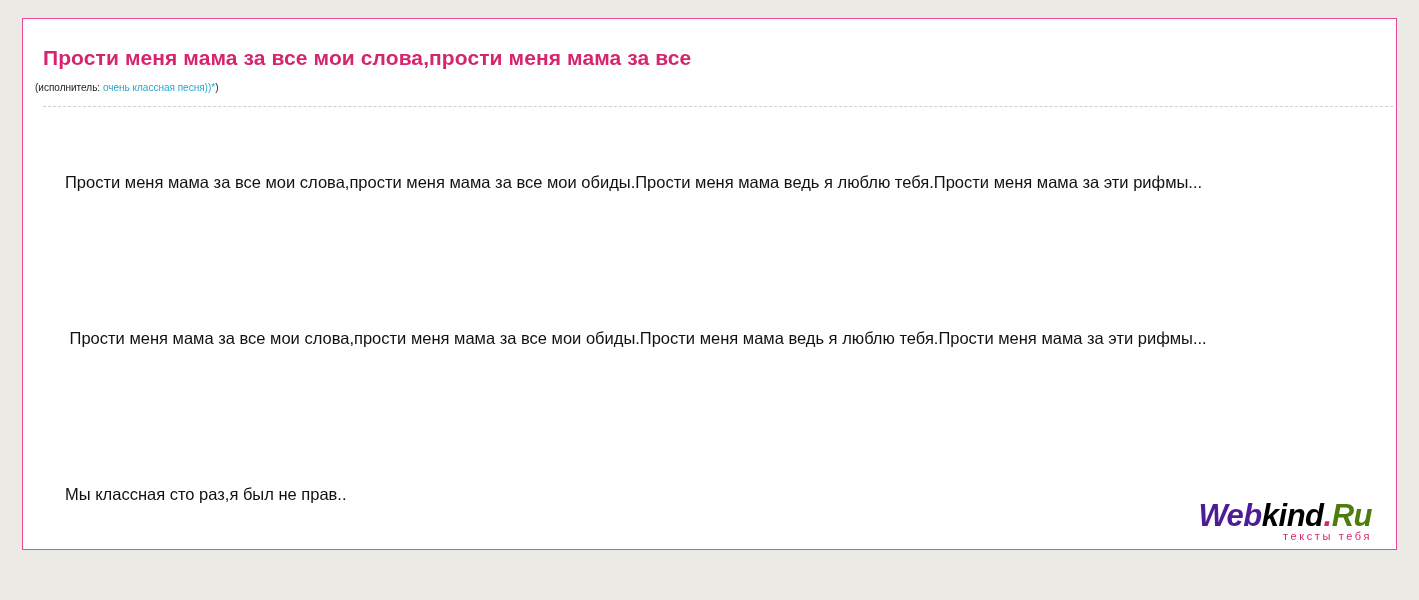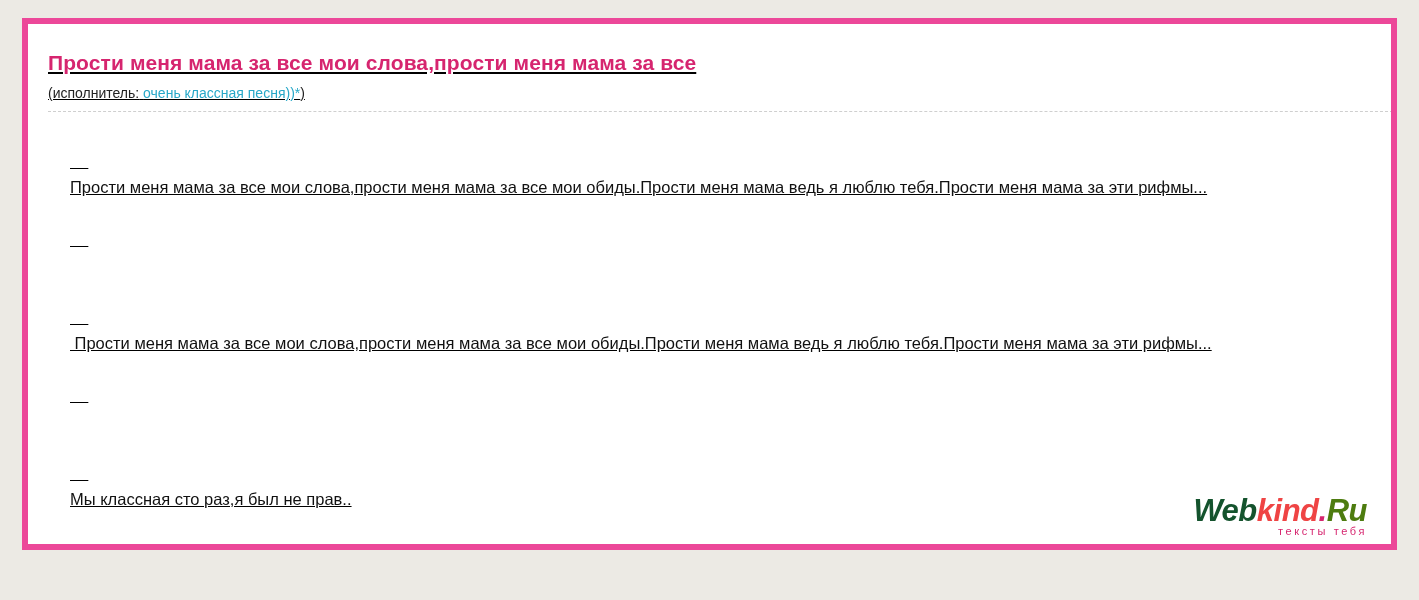--- a/index.html
+++ b/index.html
@@ -13,37 +13,36 @@
     font-family: "Liberation Sans", sans-serif;
     overflow: hidden;
   }
   .page {
     position: absolute;
     left: 22px;
     top: 18px;
     width: 1375px;
     height: 532px;
     background: #ffffff;
-    border: 6px solid #ec4899;
+    border: 1px solid #ec4899;
     box-sizing: border-box;
     overflow: hidden;
-    text-decoration: underline;
   }
   .song-title {
     margin: 0;
     padding: 26px 0 0 20px;
     font-size: 21px;
     font-weight: bold;
     color: #d6256f;
     letter-spacing: 0.1px;
     line-height: 26px;
   }
   .performer-line {
-    padding: 8px 0 0 20px;
-    font-size: 14px;
+    padding: 8px 0 0 12px;
+    font-size: 10px;
     color: #222222;
     line-height: 18px;
   }
   .performer-link {
     color: #28a8c8;
     text-decoration: none;
   }
   .divider {
     margin: 9px 0 0 20px;
     width: 1350px;
@@ -71,22 +70,22 @@
     text-align: right;
     user-select: none;
   }
   .wm-main {
     font-size: 31px;
     font-weight: bold;
     font-style: italic;
     letter-spacing: -0.5px;
     line-height: 32px;
   }
-  .wm-web { color: #14532d; }
-  .wm-kind { color: #ef4444; }
+  .wm-web { color: #4c1d95; }
+  .wm-kind { color: #000000; }
   .wm-dot { color: #d6256f; }
   .wm-ru { color: #4d7c0f; }
   .wm-sub {
     font-size: 11px;
     color: #d6256f;
     letter-spacing: 2.6px;
     line-height: 13px;
     margin-top: -2px;
   }
 </style>

